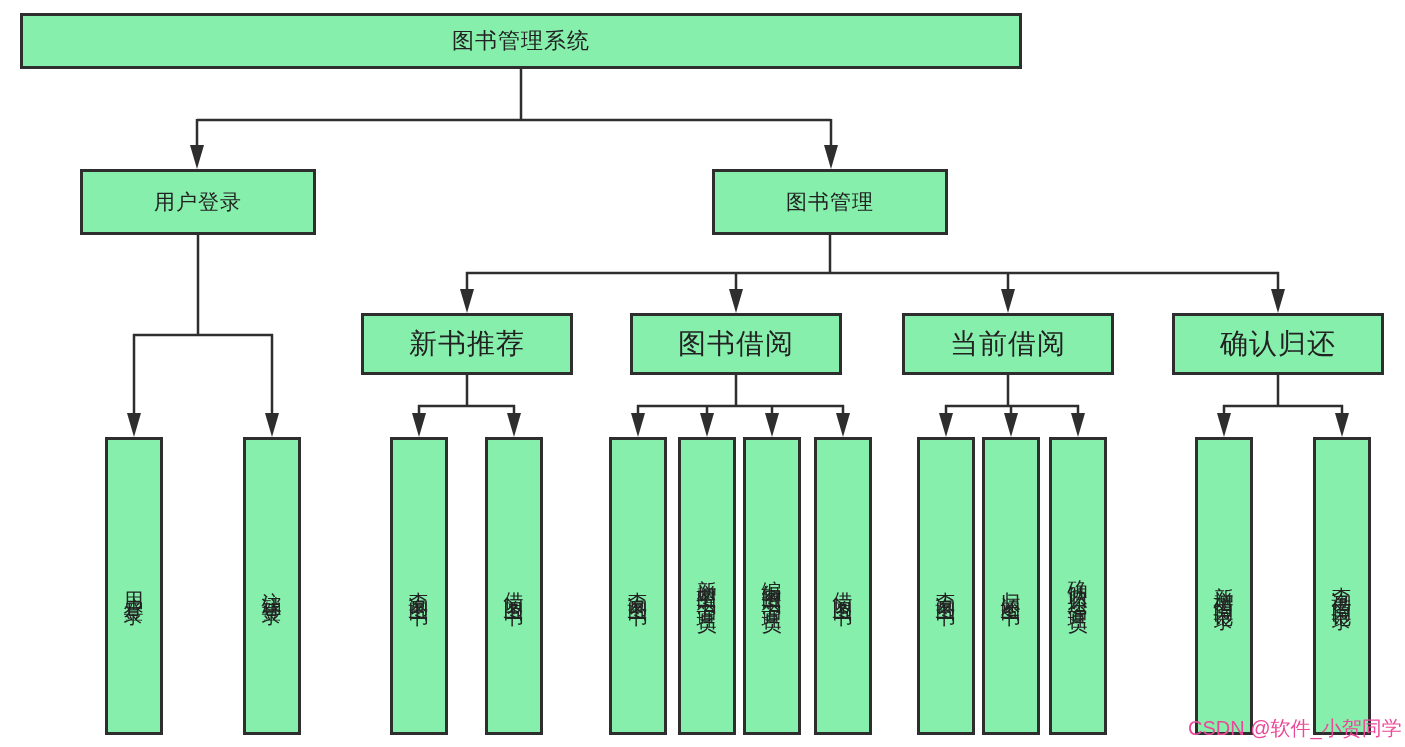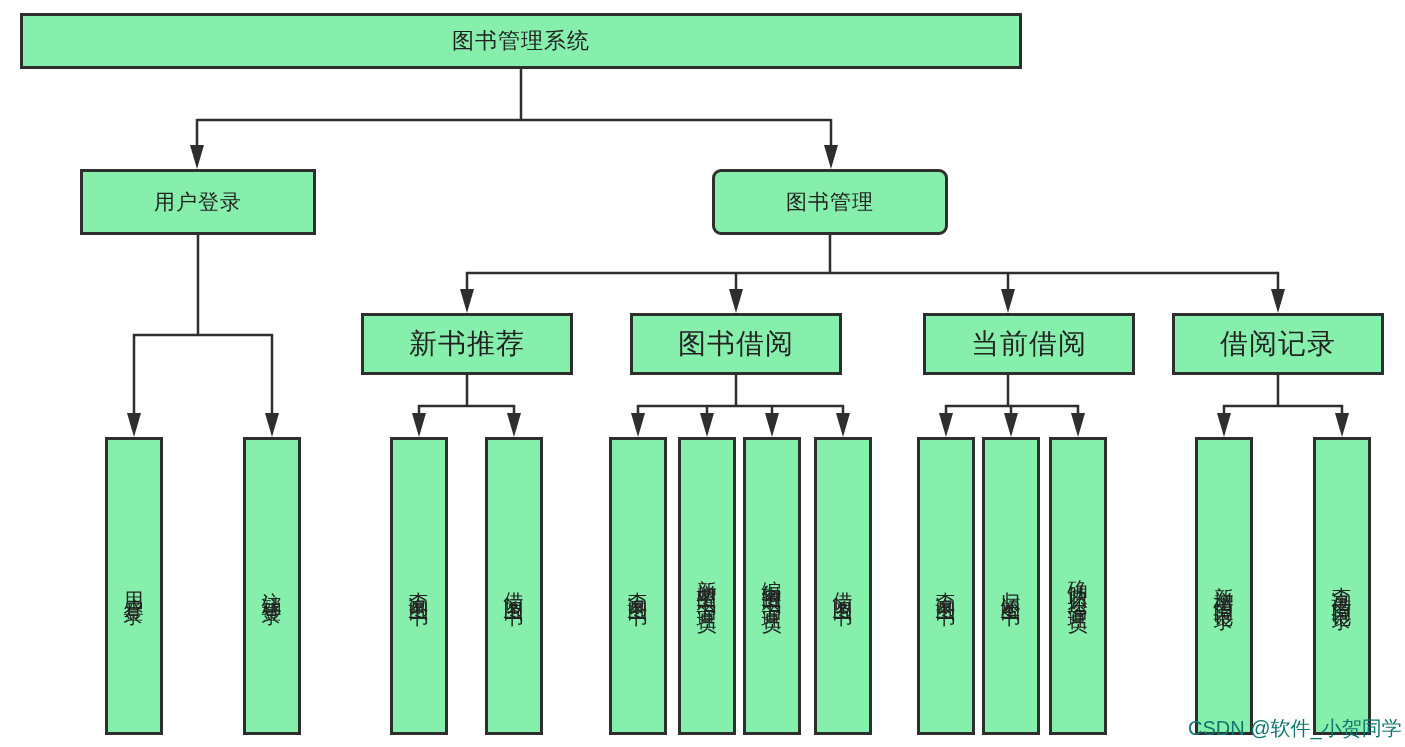--- a/index.html
+++ b/index.html
@@ -19,46 +19,46 @@
     background:#86efac;
     display:flex;
     align-items:center;
     justify-content:center;
     text-align:center;
     line-height:1.1;
   }
   .root-box{left:20px;top:13px;width:1002px;height:56px;font-size:22px;letter-spacing:1px;}
   .l2-box{top:169px;width:236px;height:66px;font-size:21px;letter-spacing:1px;}
   .l2-user{left:80px;}
-  .l2-book{left:712px;border-radius:9px;}
+  .l2-book{left:712px;}
   .l3-box{top:313px;width:212px;height:62px;font-size:28px;letter-spacing:1px;}
   .l3-0{left:361px;}
   .l3-1{left:630px;}
-  .l3-2{left:902px;margin-left:21px;}
+  .l3-2{left:902px;}
   .l3-3{left:1172px;}
   .leaf{top:437px;width:58px;height:298px;}
   .leaf span{
     writing-mode:vertical-rl;
     text-orientation:mixed;
     font-size:20px;
     letter-spacing:5px;
     white-space:nowrap;
   }
   .leaf-0{left:105px;}  .leaf-1{left:243px;}
   .leaf-2{left:390px;}  .leaf-3{left:485px;}
   .leaf-4{left:609px;}  .leaf-5{left:678px;}
   .leaf-6{left:743px;}  .leaf-7{left:814px;}
   .leaf-8{left:917px;}  .leaf-9{left:982px;}
   .leaf-10{left:1049px;}
   .leaf-11{left:1195px;} .leaf-12{left:1313px;}
   .watermark{
     position:absolute;
     left:1188px;top:715px;
     font-size:20px;
-    color:#0f766e;
+    color:#ec4899;
     white-space:nowrap;
     z-index:5;
   }
 </style>
 </head>
 <body>
 
 <div id="canvas">
 
   <svg id="connectors" viewBox="0 0 1405 747" xmlns="http://www.w3.org/2000/svg">
@@ -103,21 +103,21 @@
   </svg>
 
   <div class="box root-box">图书管理系统</div>
 
   <div class="box l2-box l2-user">用户登录</div>
   <div class="box l2-box l2-book">图书管理</div>
 
   <div class="box l3-box l3-0">新书推荐</div>
   <div class="box l3-box l3-1">图书借阅</div>
   <div class="box l3-box l3-2">当前借阅</div>
-  <div class="box l3-box l3-3">借阅记录</div>
+  <div class="box l3-box l3-3">确认归还</div>
 
   <div class="box leaf leaf-0">
     <span>用户登录</span>
   </div>
   <div class="box leaf leaf-1">
     <span>注销登录</span>
   </div>
 
   <div class="box leaf leaf-2">
     <span>查询图书</span>

